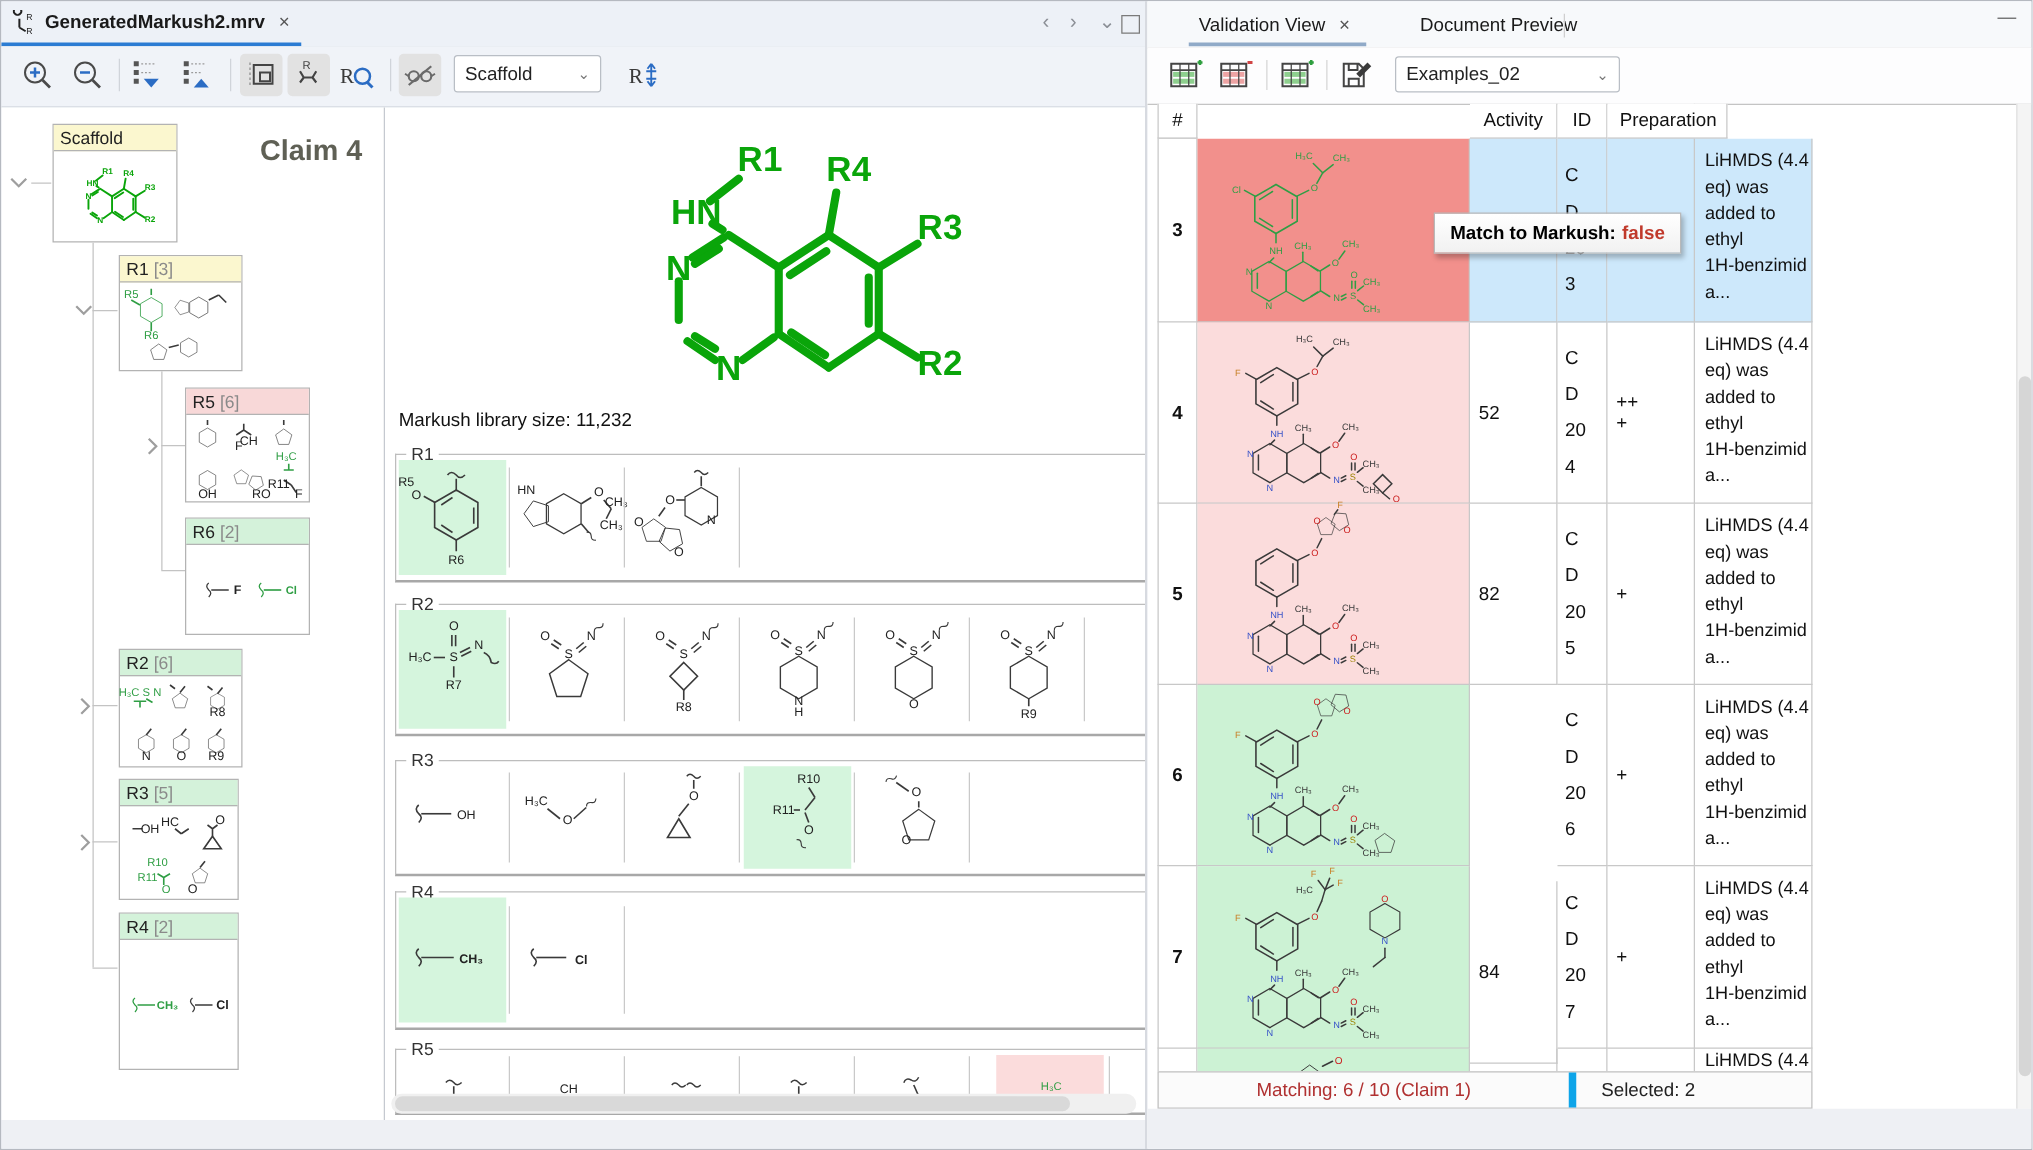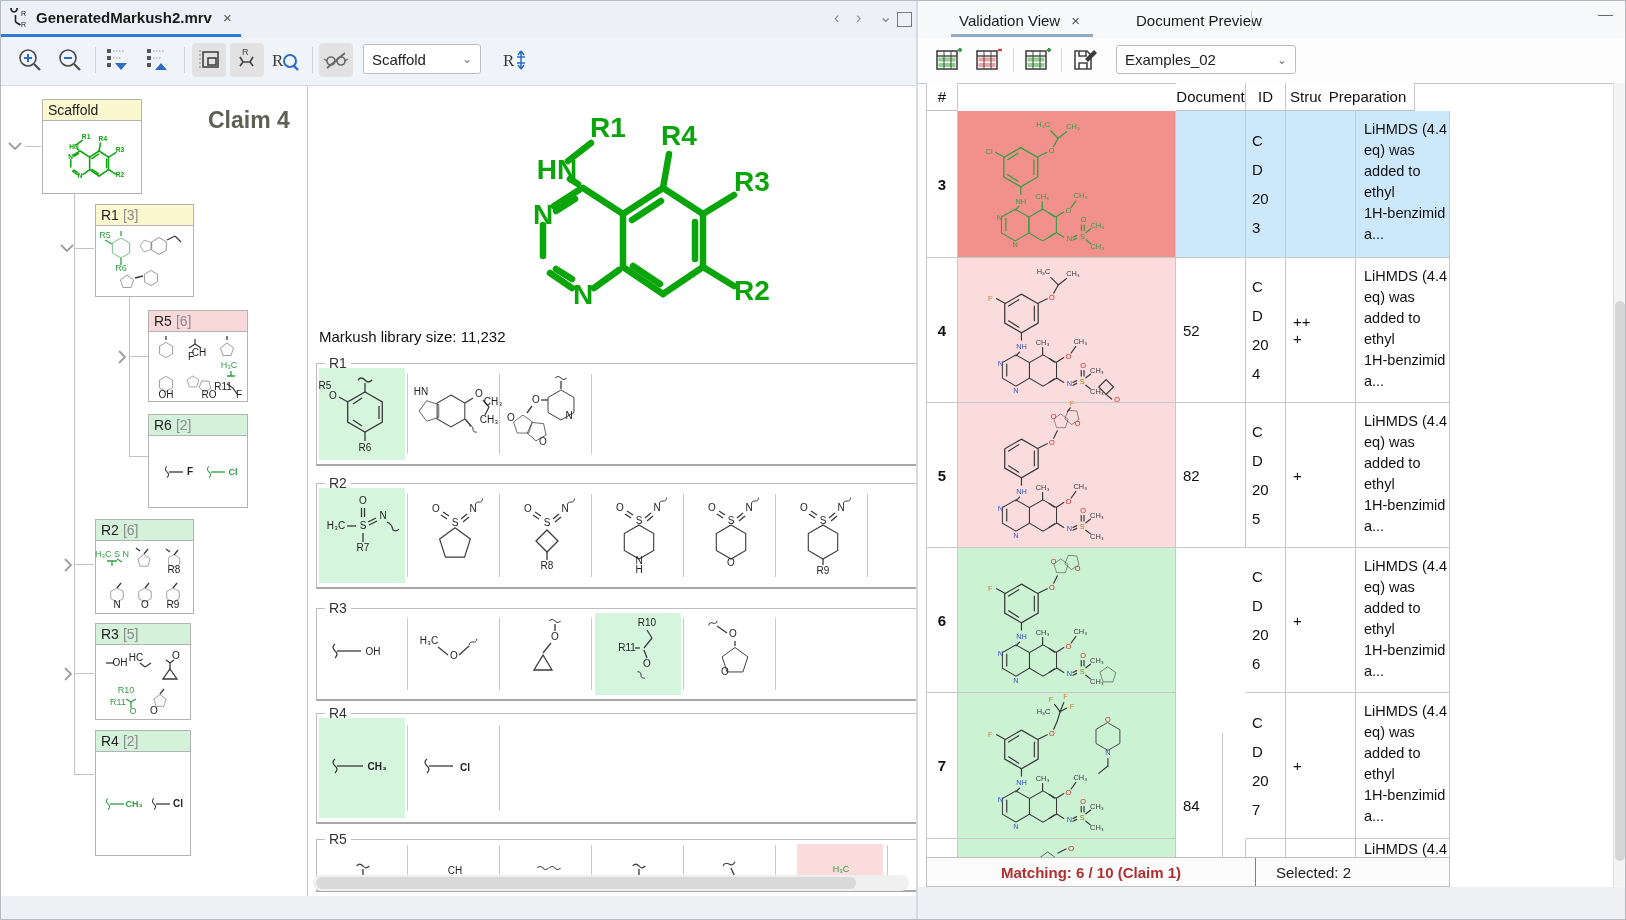--- a/index.html
+++ b/index.html
@@ -53,21 +53,21 @@
   .numcell{display:flex;align-items:center;justify-content:center;font-weight:bold;}
   .pre{white-space:pre-line;}
   .prep{padding:8px 0 0 8px;line-height:21px;font-size:14.5px;}
   .idtxt{padding:0 0 0 6px;line-height:29px;display:flex;align-items:center;}
   .ctr{display:flex;align-items:center;padding-left:7px;}
   .bg-fail{background:#f2908c;} .bg-pink{background:#fbdcdc;} .bg-green{background:#ccf2d4;} .bg-sel{background:#cde8fb;}
   .structcell{display:flex;align-items:center;justify-content:center;}
   .tooltip{left:1146px;top:169px;width:196px;height:31px;background:linear-gradient(#ffffff,#f1f1f1);border:1px solid #b9b9b9;box-shadow:2px 3px 4px rgba(0,0,0,.25);display:flex;align-items:center;justify-content:center;gap:5px;font-size:15px;font-weight:bold;z-index:30;}
   .tt-false{color:#c0392b;}
   .statusbar{left:925px;top:856px;width:524px;height:30px;border:1px solid #c0c0c0;box-sizing:border-box;background:#fbfbfb;display:flex;}
-  .st-l{width:328px;display:flex;align-items:center;justify-content:center;font-size:15px;color:#b03030;border-right:1px solid #0ea5e9;font-weight:bold;}
+  .st-l{width:328px;display:flex;align-items:center;justify-content:center;font-size:15px;color:#b03030;border-right:6px solid #0ea5e9;}
   .st-r{flex:1;display:flex;align-items:center;padding-left:20px;font-size:15px;color:#222;}
   .vscroll{left:1612px;top:82px;width:14px;height:804px;background:#f4f4f4;border-left:1px solid #e0e0e0;}
   .vthumb{left:1614px;top:300px;width:10px;height:560px;background:#d6d6d6;border-radius:5px;}
   .r-bottom{left:917px;top:886px;width:709px;height:34px;background:#eef0f4;}
   
   svg.chem{overflow:visible;}
   .bd{stroke:var(--b,#3a3a3a);stroke-width:1.3;fill:none;stroke-linecap:round;}
   .at{font-size:8px;fill:var(--c,#3a3a3a);text-anchor:middle;}
   .aN{fill:var(--n,#3853c8);} .aO{fill:var(--o,#cc2020);} .aS{fill:var(--s,#9c8400);} .aF{fill:var(--f,#c8822a);}
   .k{stroke:#3a3a3a;fill:none;stroke-width:1.3;}
@@ -792,24 +792,24 @@
           <path d="M14,12 l9,-9 l3,3 l-9,9 z" fill="#3a3a3a"></path>
         </svg>
   </div>
   <div class="select" style="left:198px;top:7px;width:180px;height:29px">
     <span>Examples_02</span>
     <span class="chev">⌄</span>
   </div>
 </div>
 
 <div class="thead" style="left:925px;width:32px;border-left:1px solid #c8c8c8">#</div>
-<div class="thead" style="left:1175px;width:70px">Document</div>
+<div class="thead" style="left:1175px;width:70px">Activity</div>
 <div class="thead" style="left:1245px;width:40px">ID</div>
 <div class="thead" style="left:1285px;width:70px">Structure</div>
-<div class="thead" style="left:1320px;width:94px">Preparation</div>
+<div class="thead" style="left:1287px;width:94px">Preparation</div>
 
 <div class="cell numcell" style="left:925px;top:110px;width:32px;height:147px;border-left:1px solid #c8c8c8">3</div>
 <div class="cell structcell bg-fail" style="left:957px;top:110px;width:218px;height:147px">
   <svg class="chem" width="200" height="140" viewBox="5 5 205 150" style="--b:#2f9e44;--n:#2f9e44;--o:#2f9e44;--s:#2f9e44;--c:#2f9e44;--f:#2f9e44">
     <use href="#tblcore"></use>
         <use href="#v_ipr"></use>
     <line class="bd" x1="40" y1="51" x2="31" y2="46"></line>
         <text class="at" x="24" y="48">Cl</text>
   </svg>
 </div>
@@ -911,21 +911,21 @@
         <text class="at aF" x="106" y="7">F</text>
         <text class="at aF" x="113" y="18">F</text>
     <text class="at" x="82" y="24">H₃C</text>
     <use href="#hex" class="bd" transform="translate(152,48) scale(0.75)"></use>
     <text class="at aO" x="152" y="32">O</text>
         <text class="at aN" x="152" y="68">N</text>
     <line class="bd" x1="152" y1="72" x2="152" y2="80"></line>
         <line class="bd" x1="152" y1="80" x2="142" y2="88"></line>
   </svg>
 </div>
-<div class="cell ctr" style="left:1175px;top:732px;width:47px;height:146px">84</div>
+<div class="cell ctr" style="left:1175px;top:704px;width:70px;height:146px">84</div>
 <div class="cell pre idtxt" style="left:1245px;top:692px;width:40px;height:146px">C
 D
 20
 7</div>
 <div class="cell pre ctr" style="left:1285px;top:692px;width:70px;height:146px">+</div>
 <div class="cell pre prep" style="left:1355px;top:692px;width:94px;height:146px">LiHMDS (4.4
 eq) was
 added to
 ethyl
 1H-benzimid
@@ -937,20 +937,24 @@
         <use href="#pent" class="bd" transform="translate(90,24) scale(0.6)"></use>
         <line class="bd" x1="100" y1="14" x2="108" y2="10"></line>
         <text class="at aO" x="113" y="12">O</text>
       </svg>
 </div>
 <div class="cell" style="left:1175px;top:838px;width:70px;height:18px;border-bottom:none"></div>
 <div class="cell" style="left:1245px;top:838px;width:40px;height:18px;border-bottom:none"></div>
 <div class="cell" style="left:1285px;top:838px;width:70px;height:18px;border-bottom:none"></div>
 <div class="cell" style="left:1355px;top:838px;width:94px;height:18px;border-bottom:none;padding:2px 0 0 8px;font-size:14.5px">LiHMDS (4.4</div>
 
+<div class="abs tooltip">
+  <span>Match to Markush:</span>
+  <span class="tt-false">false</span>
+</div>
 
 <div class="abs statusbar">
   <div class="st-l">Matching: 6 / 10 (Claim 1)</div>
   <div class="st-r">Selected: 2</div>
 </div>
 
 <div class="abs vscroll"></div>
 <div class="abs vthumb"></div>
 <div class="abs r-bottom"></div>
 

